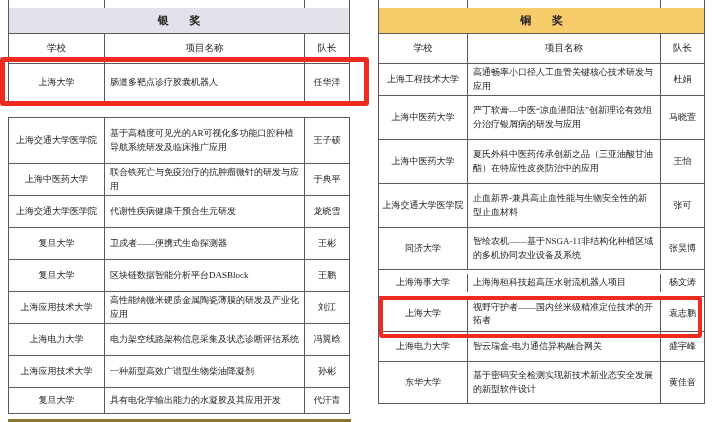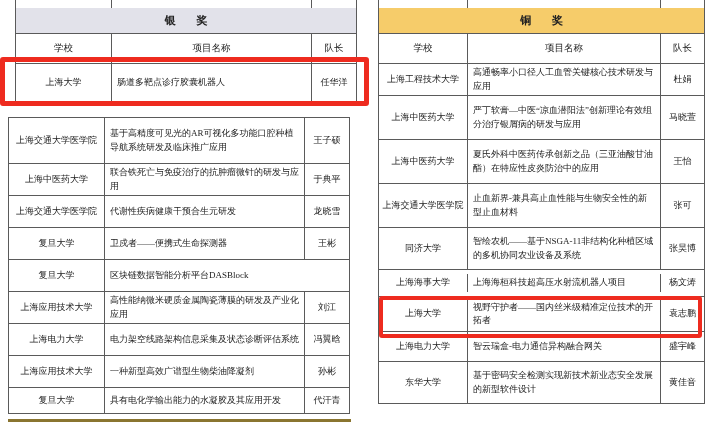--- a/index.html
+++ b/index.html
@@ -27,21 +27,21 @@
   .rt .c2{width:193px;flex:none;}
   .rt .c3{flex:1;}
   .hlbox{position:absolute;box-sizing:border-box;border-radius:3px;pointer-events:none;}
   .strip{position:absolute;}
 </style>
 </head>
 <body>
 
 <div class="page">
 
-  <div class="tbl lt cut-top" style="left:15px;top:0;width:342px;">
+  <div class="tbl lt cut-top" style="left:8px;top:0;width:342px;">
     <div class="tr stub">
       <div class="td c1"></div>
       <div class="td c2"></div>
       <div class="td c3"></div>
     </div>
     <div class="band" style="background:#E2E2EA;">银  奖</div>
     <div class="tr colhead" style="min-height:29px;border-top:none;">
       <div class="td c1">学校</div>
       <div class="td c2">项目名称</div>
       <div class="td c3">队长</div>
@@ -70,20 +70,21 @@
       <div class="td c3">龙晓雪</div>
     </div>
     <div class="tr" style="min-height:32px;">
       <div class="td c1">复旦大学</div>
       <div class="td c2 project">卫戍者——便携式生命探测器</div>
       <div class="td c3">王彬</div>
     </div>
     <div class="tr" style="min-height:32px;">
       <div class="td c1">复旦大学</div>
       <div class="td c2 project">区块链数据智能分析平台DASBlock</div>
+      <div class="td c3">王鹏</div>
     </div>
     <div class="tr" style="min-height:32px;">
       <div class="td c1">上海应用技术大学</div>
       <div class="td c2 project">高性能纳微米硬质金属陶瓷薄膜的研发及产业化应用</div>
       <div class="td c3">刘江</div>
     </div>
     <div class="tr" style="min-height:32px;">
       <div class="td c1">上海电力大学</div>
       <div class="td c2 project">电力架空线路架构信息采集及状态诊断评估系统</div>
       <div class="td c3">冯翼晗</div>

